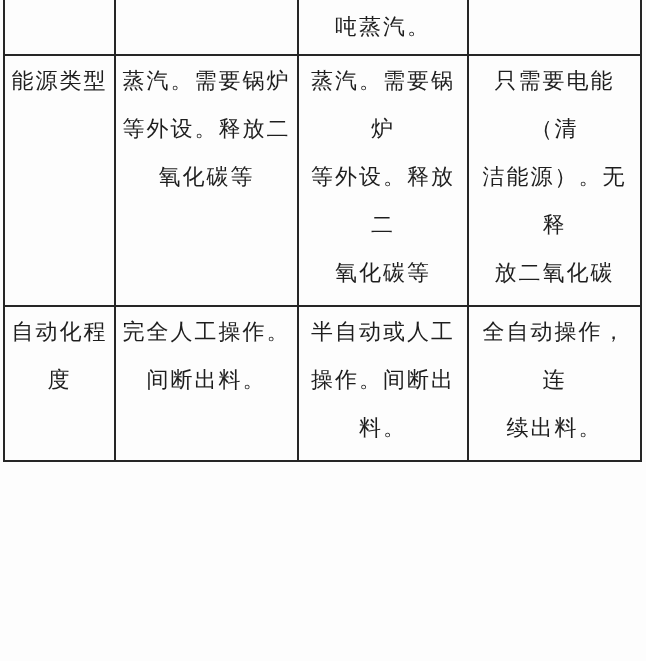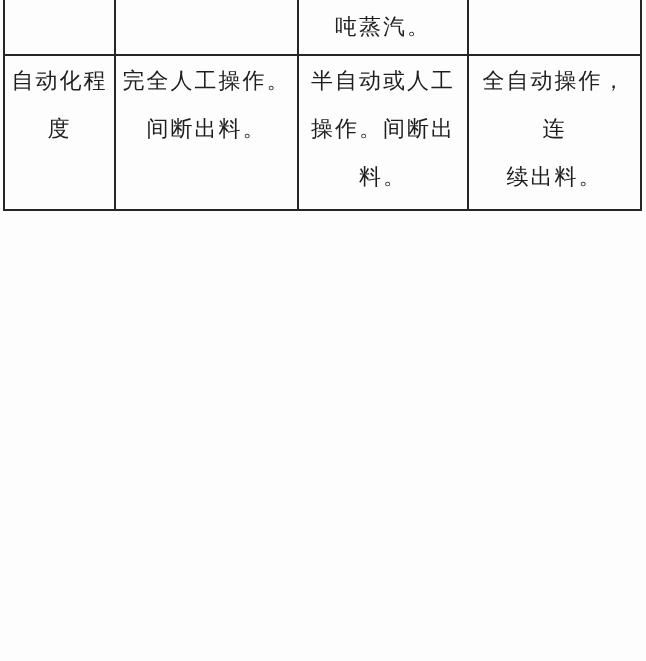--- a/index.html
+++ b/index.html
@@ -58,20 +58,32 @@
       <col style="width:170px">
       <col style="width:173px">
     </colgroup>
     <tbody>
       <tr class="r-part">
         <td class="c0"></td>
         <td></td>
         <td>吨蒸汽。</td>
         <td></td>
       </tr>
+      <tr class="r-tall r-energy">
+        <td class="c0">能源类型</td>
+        <td>蒸汽。需要锅炉
+等外设。释放二
+氧化碳等</td>
+        <td>蒸汽。需要锅炉
+等外设。释放二
+氧化碳等</td>
+        <td>只需要电能（清
+洁能源）。无释
+放二氧化碳</td>
+      </tr>
       <tr class="r-tall r-auto">
         <td class="c0">自动化程
 度</td>
         <td>完全人工操作。
 间断出料。</td>
         <td>半自动或人工
 操作。间断出
 料。</td>
         <td>全自动操作，连
 续出料。</td>

